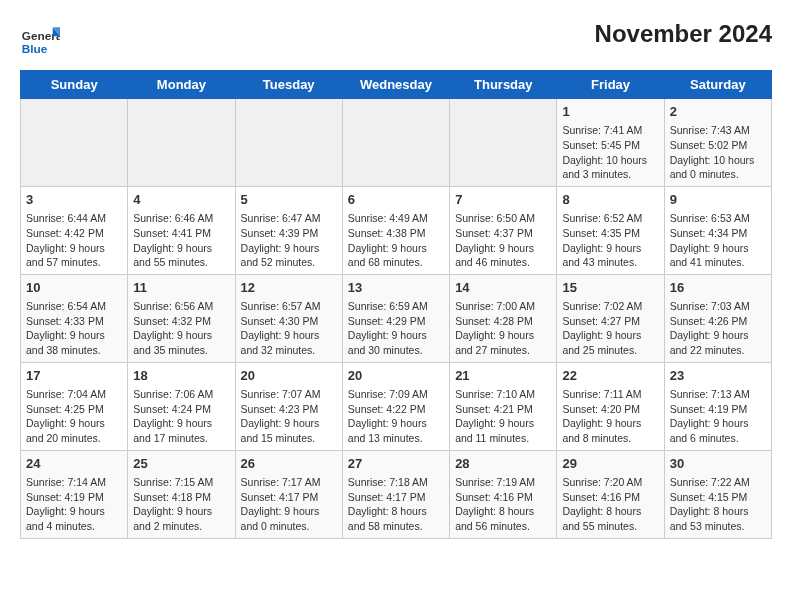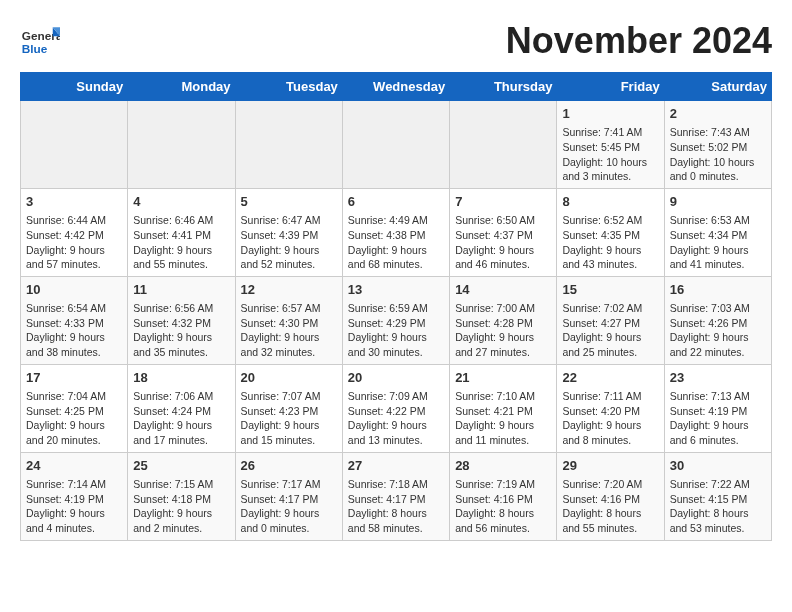--- a/index.html
+++ b/index.html
@@ -25,38 +25,38 @@
     }
     .logo-icon {
       width: 40px;
       height: 40px;
       margin-right: 4px;
     }
     .title-area {
       text-align: right;
     }
     .month-title {
-      font-size: 36px;
+      font-size: 24px;
       font-weight: bold;
       color: #222;
     }
     .location-title {
       font-size: 16px;
       color: #444;
     }
     table {
       width: 100%;
       border-collapse: collapse;
       font-size: 11px;
     }
     thead tr th {
       background-color: #1565c0;
       color: #fff;
       padding: 6px 4px;
-      text-align: right;
+      text-align: center;
       font-size: 13px;
       font-weight: bold;
       border: 1px solid #1565c0;
     }
     tbody tr td {
       border: 1px solid #ccc;
       vertical-align: top;
       padding: 4px 5px;
       width: calc(100% / 7);
       height: 80px;

